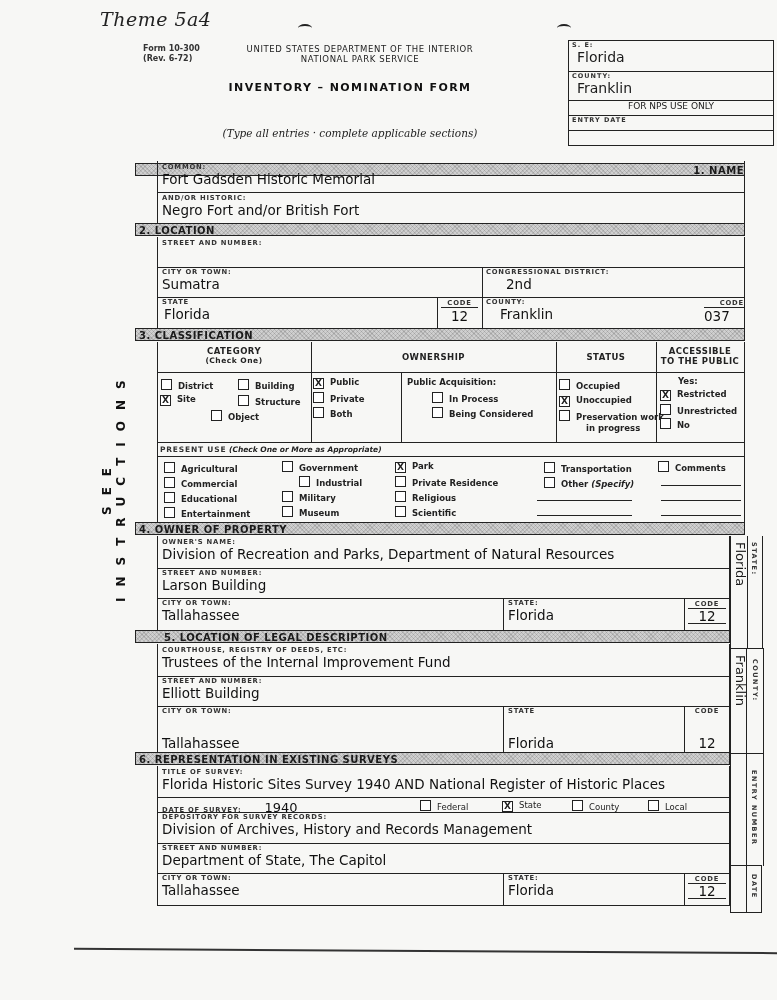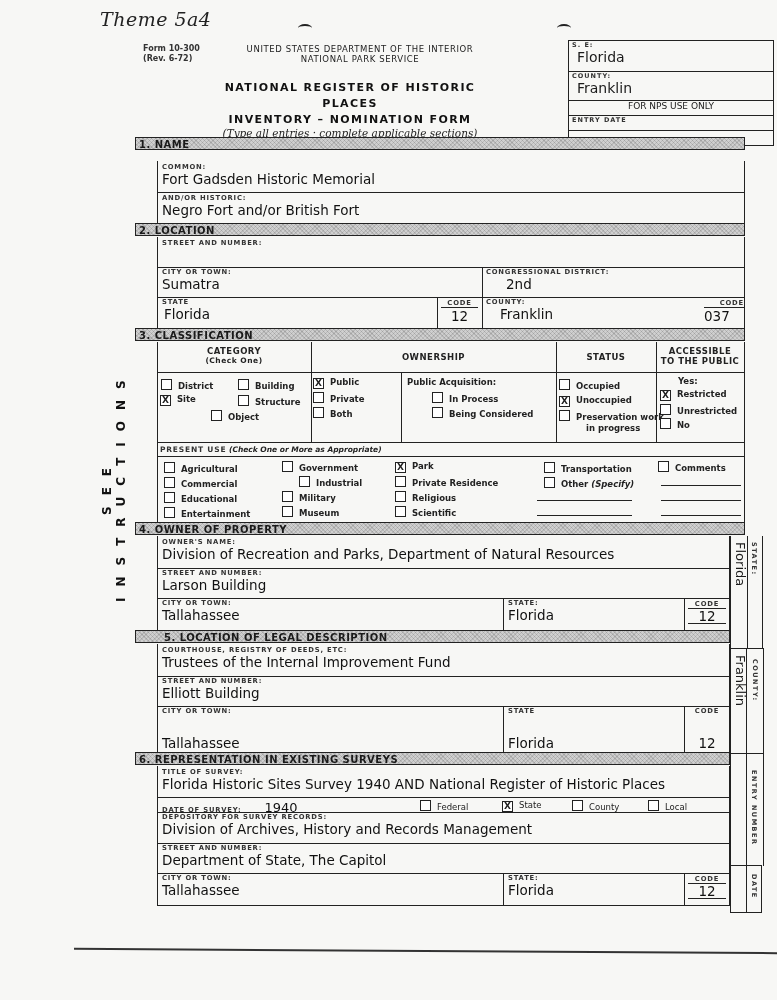--- a/index.html
+++ b/index.html
@@ -58,21 +58,20 @@
 
 <div class="abs formno">
   <div>Form 10-300</div>
   <div>(Rev. 6-72)</div>
 </div>
 <div class="abs dept">
   <div>UNITED STATES DEPARTMENT OF THE INTERIOR</div>
   <div>NATIONAL PARK SERVICE</div>
 </div>
 <div class="abs title">
-  <div>NATIONAL REGISTER OF HISTORIC PLACES</div>
   <div>INVENTORY – NOMINATION FORM</div>
 </div>
 <div class="abs subtitle">(Type all entries · complete applicable sections)</div>
 
 <div class="abs nps">
   <div class="row" style="height:30px;">
     <div class="lbl">S.  E:</div>
     <div class="val">Florida</div>
   </div>
   <div class="row" style="height:28px;">
@@ -80,21 +79,21 @@
     <div class="val">Franklin</div>
   </div>
   <div class="row" style="height:14px;text-align:center;font-size:9px;">FOR NPS USE ONLY</div>
   <div class="row" style="height:14px;">
     <div class="lbl">ENTRY DATE</div>
   </div>
 </div>
 
 <div class="abs side">SEE INSTRUCTIONS</div>
 
-<div class="sec" style="top:137px;">1. NAME</div>
+<div class="sec" style="top:163px;text-align:right;">1. NAME</div>
 <div class="box" style="left:157px;top:161px;width:588px;height:62px;">
   <div class="cell" style="left:4px;top:2px;">
     <div class="lab">COMMON:</div>
     <div class="tv">Fort Gadsden Historic Memorial</div>
   </div>
   <div class="hr" style="left:0;right:0;top:31px;"></div>
   <div class="cell" style="left:4px;top:33px;">
     <div class="lab">AND/OR HISTORIC:</div>
     <div class="tv">Negro Fort and/or British Fort</div>
   </div>

